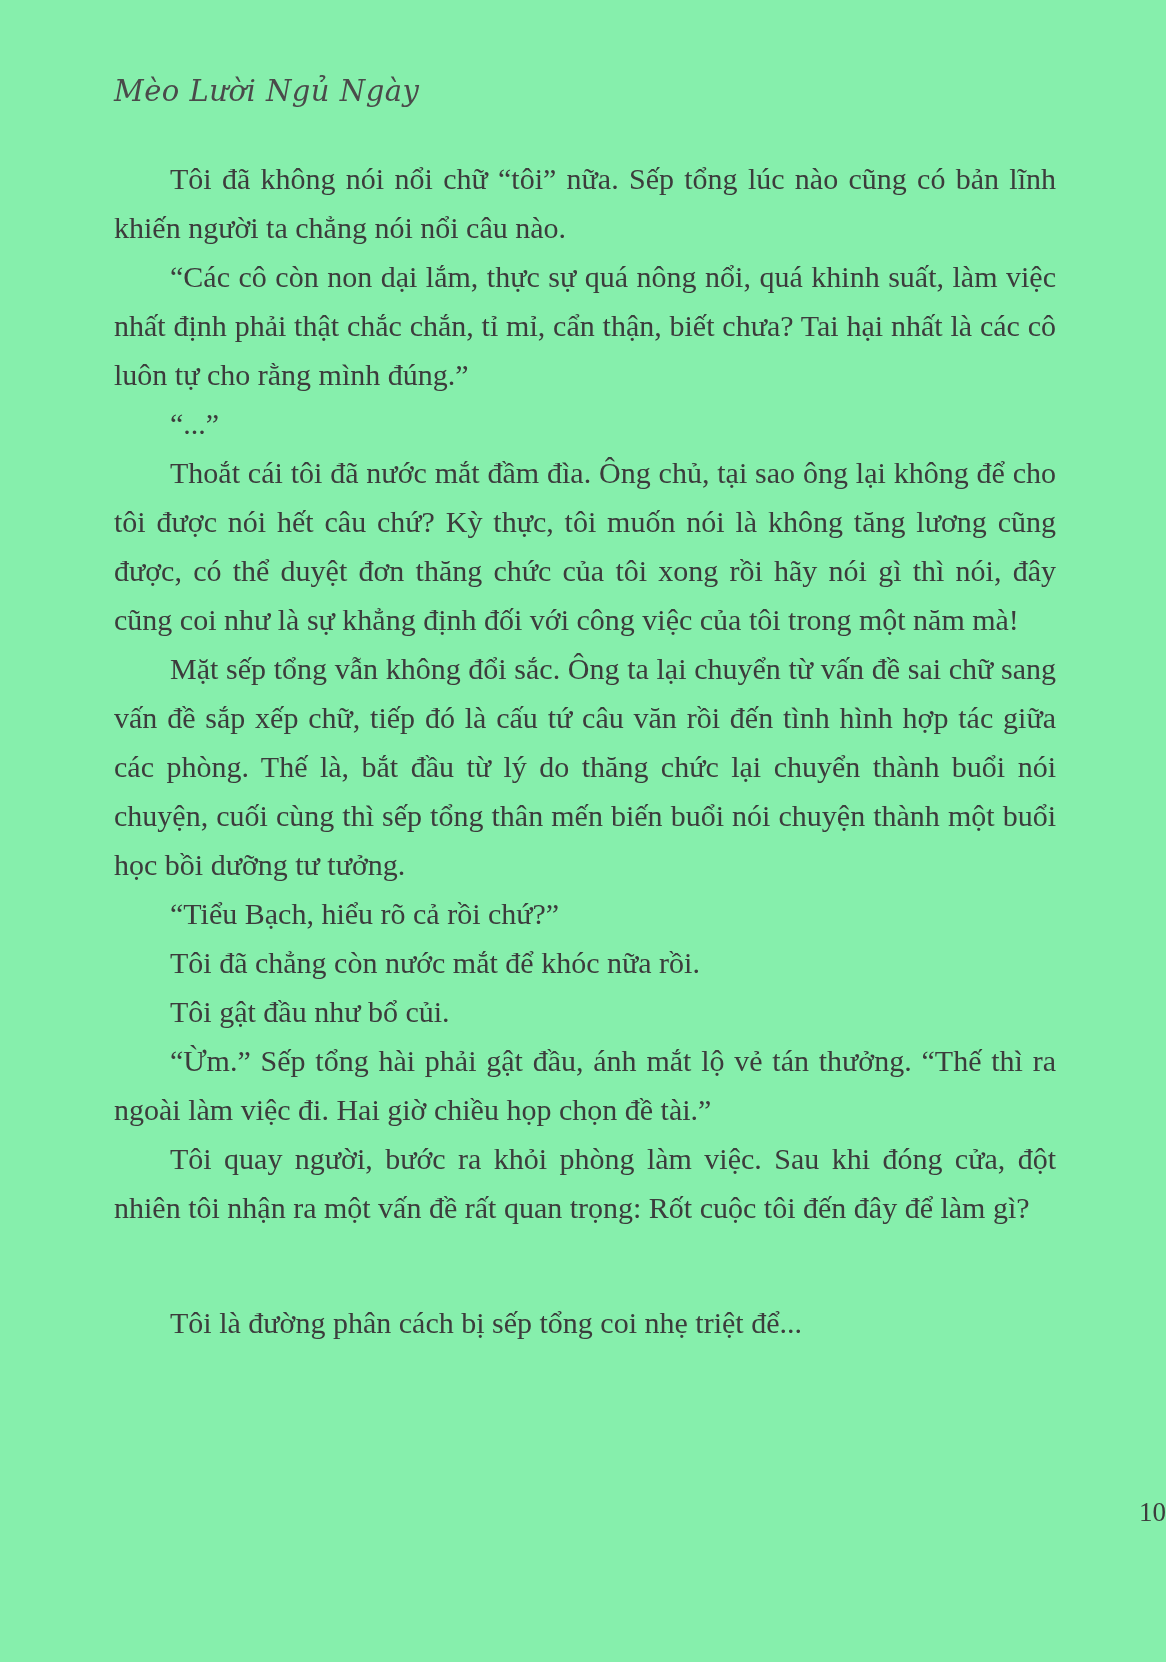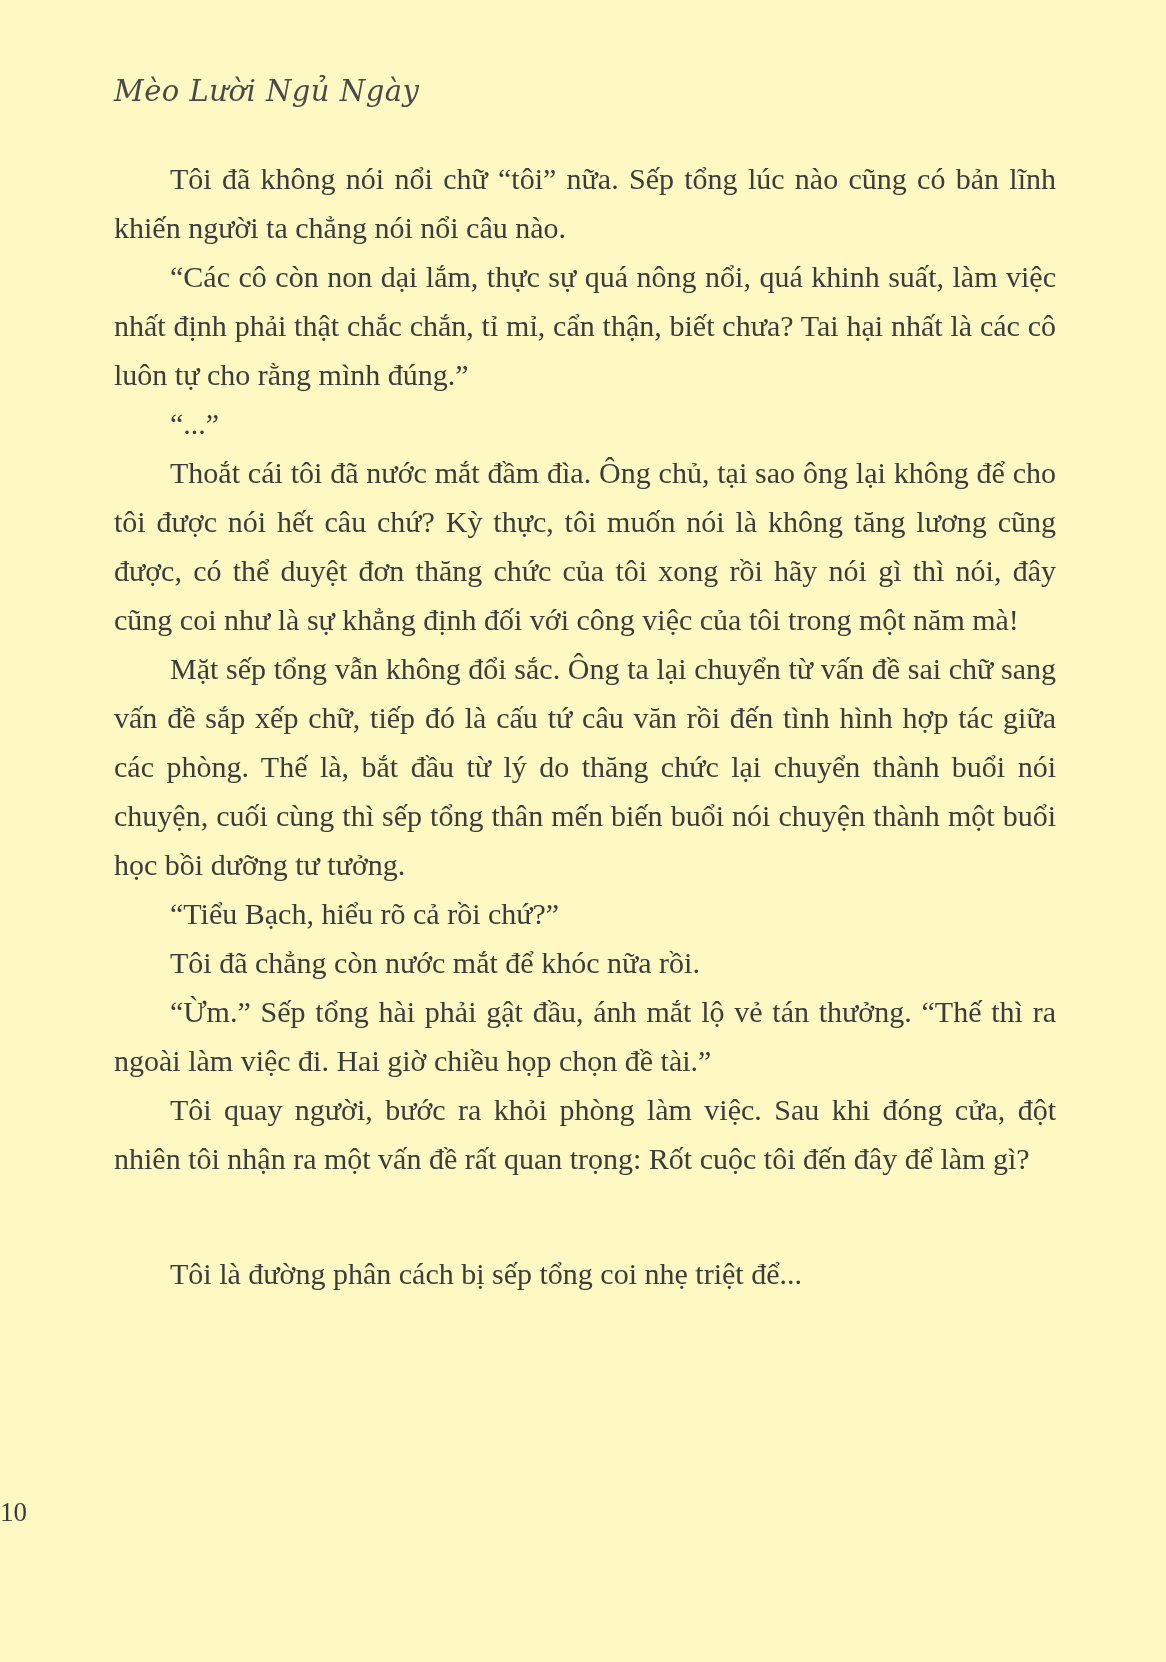--- a/index.html
+++ b/index.html
@@ -9,21 +9,21 @@
     height: 1662px;
     position: relative;
     font-family: "Liberation Serif", serif;
     color: #3d3d3d;
     overflow: hidden;
   }
   .page {
     position: absolute;
     inset: 0;
     padding: 74px 110px 0 114px;
-    background: #fef9c3;
+    background: #86efac;
   }
   .running-header {
     font-family: "DejaVu Serif", serif;
     font-style: italic;
     font-size: 29px;
     letter-spacing: 0.5px;
     color: #4a4a4a;
     margin-bottom: 46px;
   }
   .body-text {
@@ -36,40 +36,41 @@
     text-indent: 56px;
   }
   .para.separator {
     margin-top: 66px;
   }
   .page-number {
     position: absolute;
     bottom: 134px;
     left: 0;
     right: 0;
-    text-align: left;
+    text-align: right;
     font-size: 27px;
     color: #3c3c3c;
   }
 </style>
 </head>
 <body>
 
 <div class="page">
 
   <div class="running-header">Mèo Lười Ngủ Ngày</div>
 
   <div class="body-text">
     <p class="para">Tôi đã không nói nổi chữ “tôi” nữa. Sếp tổng lúc nào cũng có bản lĩnh khiến người ta chẳng nói nổi câu nào.</p>
     <p class="para">“Các cô còn non dại lắm, thực sự quá nông nổi, quá khinh suất, làm việc nhất định phải thật chắc chắn, tỉ mỉ, cẩn thận, biết chưa? Tai hại nhất là các cô luôn tự cho rằng mình đúng.”</p>
     <p class="para">“...”</p>
     <p class="para">Thoắt cái tôi đã nước mắt đầm đìa. Ông chủ, tại sao ông lại không để cho tôi được nói hết câu chứ? Kỳ thực, tôi muốn nói là không tăng lương cũng được, có thể duyệt đơn thăng chức của tôi xong rồi hãy nói gì thì nói, đây cũng coi như là sự khẳng định đối với công việc của tôi trong một năm mà!</p>
     <p class="para">Mặt sếp tổng vẫn không đổi sắc. Ông ta lại chuyển từ vấn đề sai chữ sang vấn đề sắp xếp chữ, tiếp đó là cấu tứ câu văn rồi đến tình hình hợp tác giữa các phòng. Thế là, bắt đầu từ lý do thăng chức lại chuyển thành buổi nói chuyện, cuối cùng thì sếp tổng thân mến biến buổi nói chuyện thành một buổi học bồi dưỡng tư tưởng.</p>
     <p class="para">“Tiểu Bạch, hiểu rõ cả rồi chứ?”</p>
     <p class="para">Tôi đã chẳng còn nước mắt để khóc nữa rồi.</p>
+    <p class="para">Tôi gật đầu như bổ củi.</p>
     <p class="para">“Ừm.” Sếp tổng hài phải gật đầu, ánh mắt lộ vẻ tán thưởng. “Thế thì ra ngoài làm việc đi. Hai giờ chiều họp chọn đề tài.”</p>
     <p class="para">Tôi quay người, bước ra khỏi phòng làm việc. Sau khi đóng cửa, đột nhiên tôi nhận ra một vấn đề rất quan trọng: Rốt cuộc tôi đến đây để làm gì?</p>
     <p class="para separator">Tôi là đường phân cách bị sếp tổng coi nhẹ triệt để...</p>
   </div>
 
   <div class="page-number">10</div>
 
 </div>
 
 </body></html>

